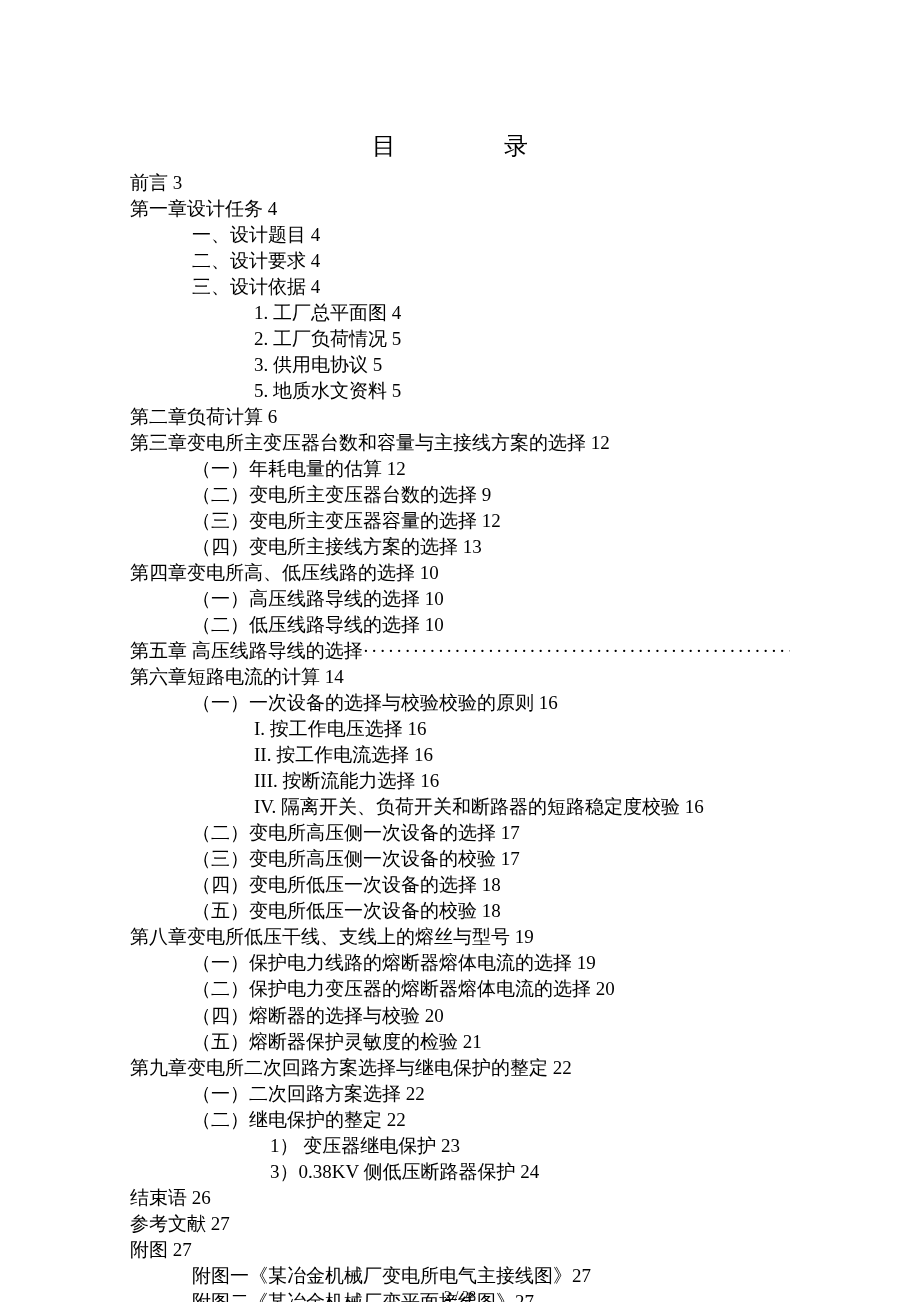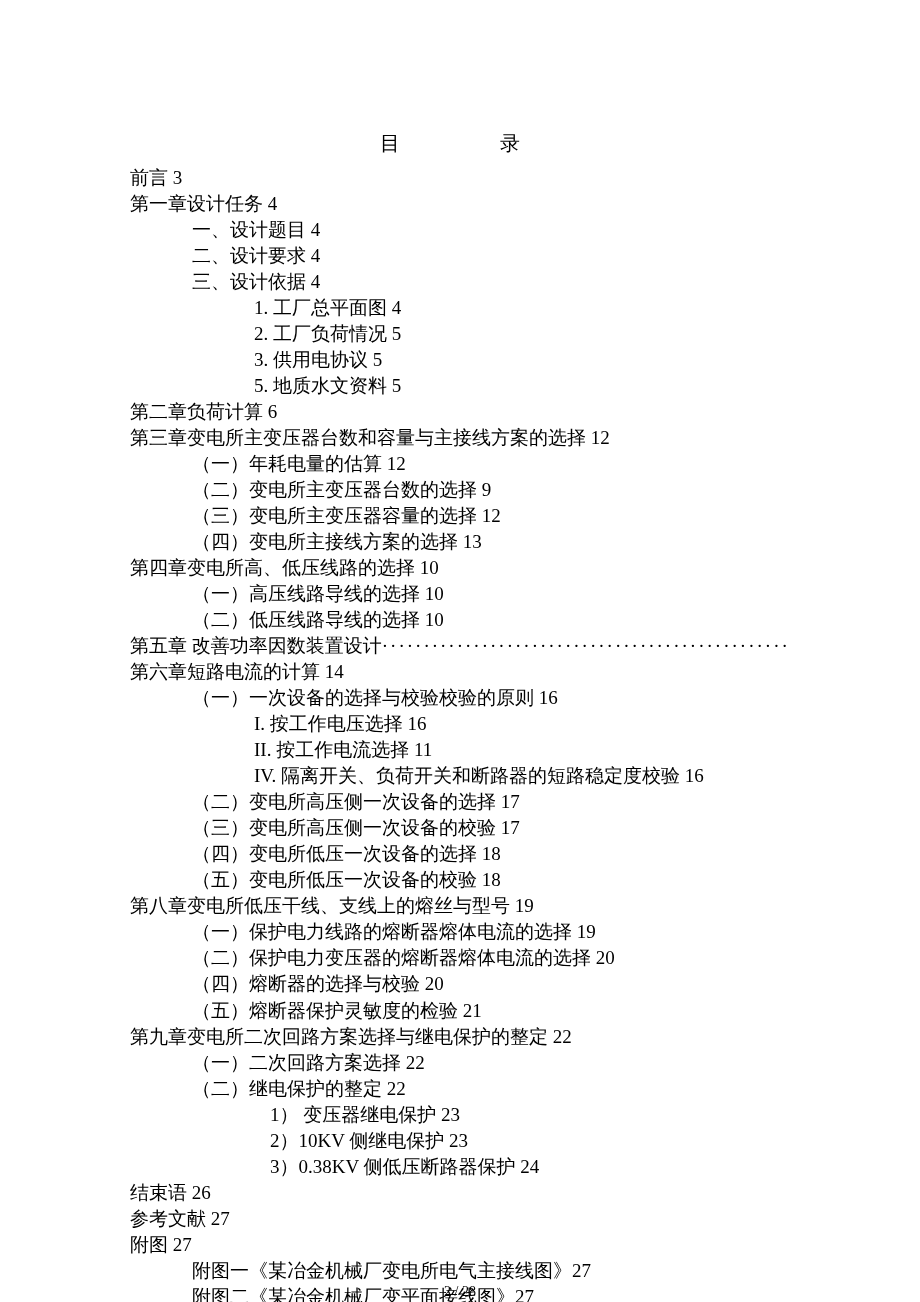--- a/index.html
+++ b/index.html
@@ -10,21 +10,21 @@
       width: 920px;
     }
     .page {
       width: 920px;
       min-height: 1302px;
       padding: 130px 130px 30px 130px;
       box-sizing: border-box;
       position: relative;
     }
     .title {
-      font-size: 20px;
+      font-size: 24px;
       font-family: "SimSun", "宋体", serif;
       text-align: center;
       letter-spacing: 20px;
       margin-bottom: 8px;
       font-weight: normal;
     }
     .toc-line {
       font-size: 19px;
       line-height: 1.37;
       white-space: nowrap;
@@ -64,40 +64,40 @@
       <div class="toc-line indent2">5. 地质水文资料 5</div>
       <div class="toc-line indent0">第二章负荷计算 6</div>
       <div class="toc-line indent0">第三章变电所主变压器台数和容量与主接线方案的选择 12</div>
       <div class="toc-line indent1">（一）年耗电量的估算 12</div>
       <div class="toc-line indent1">（二）变电所主变压器台数的选择 9</div>
       <div class="toc-line indent1">（三）变电所主变压器容量的选择 12</div>
       <div class="toc-line indent1">（四）变电所主接线方案的选择 13</div>
       <div class="toc-line indent0">第四章变电所高、低压线路的选择 10</div>
       <div class="toc-line indent1">（一）高压线路导线的选择 10</div>
       <div class="toc-line indent1">（二）低压线路导线的选择 10</div>
-      <div class="toc-line indent0 dotted">第五章 改善功率因数装置设计</div>
+      <div class="toc-line indent0 dotted">第五章 高压线路导线的选择</div>
       <div class="toc-line indent0">第六章短路电流的计算 14</div>
       <div class="toc-line indent1">（一）一次设备的选择与校验校验的原则 16</div>
       <div class="toc-line indent2">I. 按工作电压选择 16</div>
-      <div class="toc-line indent2">II. 按工作电流选择 11</div>
+      <div class="toc-line indent2">II. 按工作电流选择 16</div>
+      <div class="toc-line indent2">III. 按断流能力选择 16</div>
       <div class="toc-line indent2">IV. 隔离开关、负荷开关和断路器的短路稳定度校验 16</div>
       <div class="toc-line indent1">（二）变电所高压侧一次设备的选择 17</div>
       <div class="toc-line indent1">（三）变电所高压侧一次设备的校验 17</div>
       <div class="toc-line indent1">（四）变电所低压一次设备的选择 18</div>
       <div class="toc-line indent1">（五）变电所低压一次设备的校验 18</div>
       <div class="toc-line indent0">第八章变电所低压干线、支线上的熔丝与型号 19</div>
       <div class="toc-line indent1">（一）保护电力线路的熔断器熔体电流的选择 19</div>
       <div class="toc-line indent1">（二）保护电力变压器的熔断器熔体电流的选择 20</div>
       <div class="toc-line indent1">（四）熔断器的选择与校验 20</div>
       <div class="toc-line indent1">（五）熔断器保护灵敏度的检验 21</div>
       <div class="toc-line indent0">第九章变电所二次回路方案选择与继电保护的整定 22</div>
       <div class="toc-line indent1">（一）二次回路方案选择 22</div>
       <div class="toc-line indent1">（二）继电保护的整定 22</div>
       <div class="toc-line indent3">1） 变压器继电保护 23</div>
-      <div class="toc-line indent3">2）10KV 侧继电保护 23</div>
       <div class="toc-line indent3">3）0.38KV 侧低压断路器保护 24</div>
       <div class="toc-line indent0">结束语 26</div>
       <div class="toc-line indent0">参考文献 27</div>
       <div class="toc-line indent0">附图 27</div>
       <div class="toc-line indent1">附图一《某冶金机械厂变电所电气主接线图》27</div>
       <div class="toc-line indent1">附图二《某冶金机械厂变平面接线图》27</div>
     </div>
   <div class="pager">2 / 28</div>
 </div>
 

